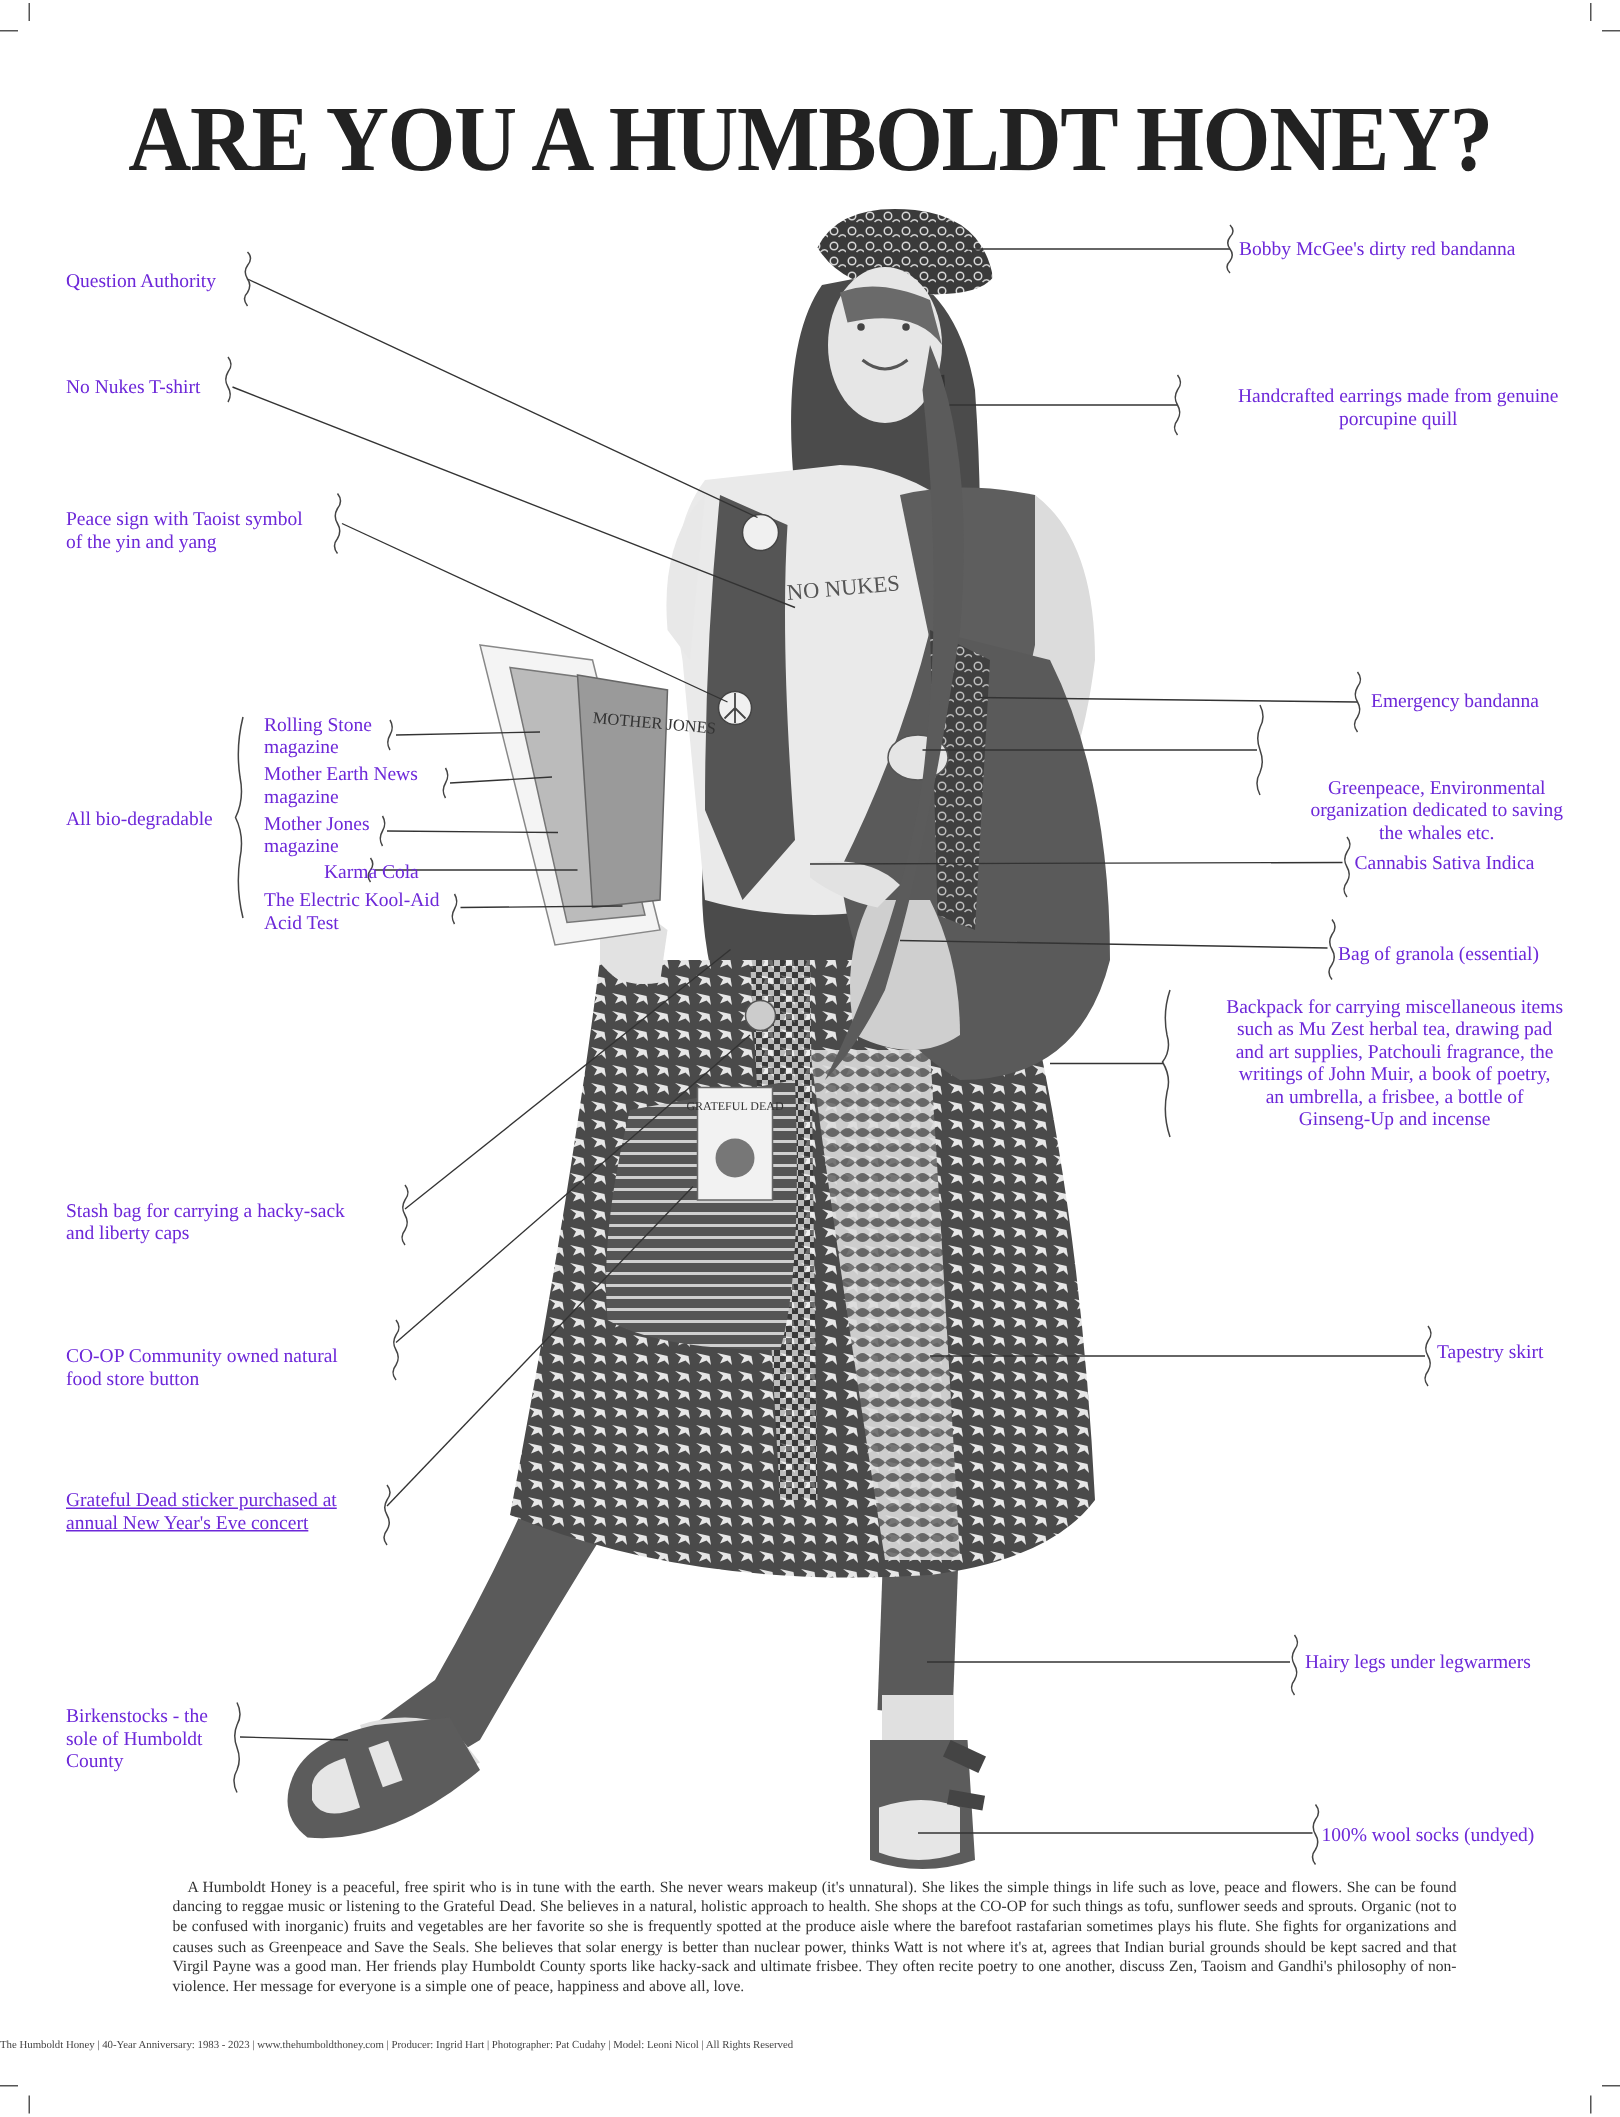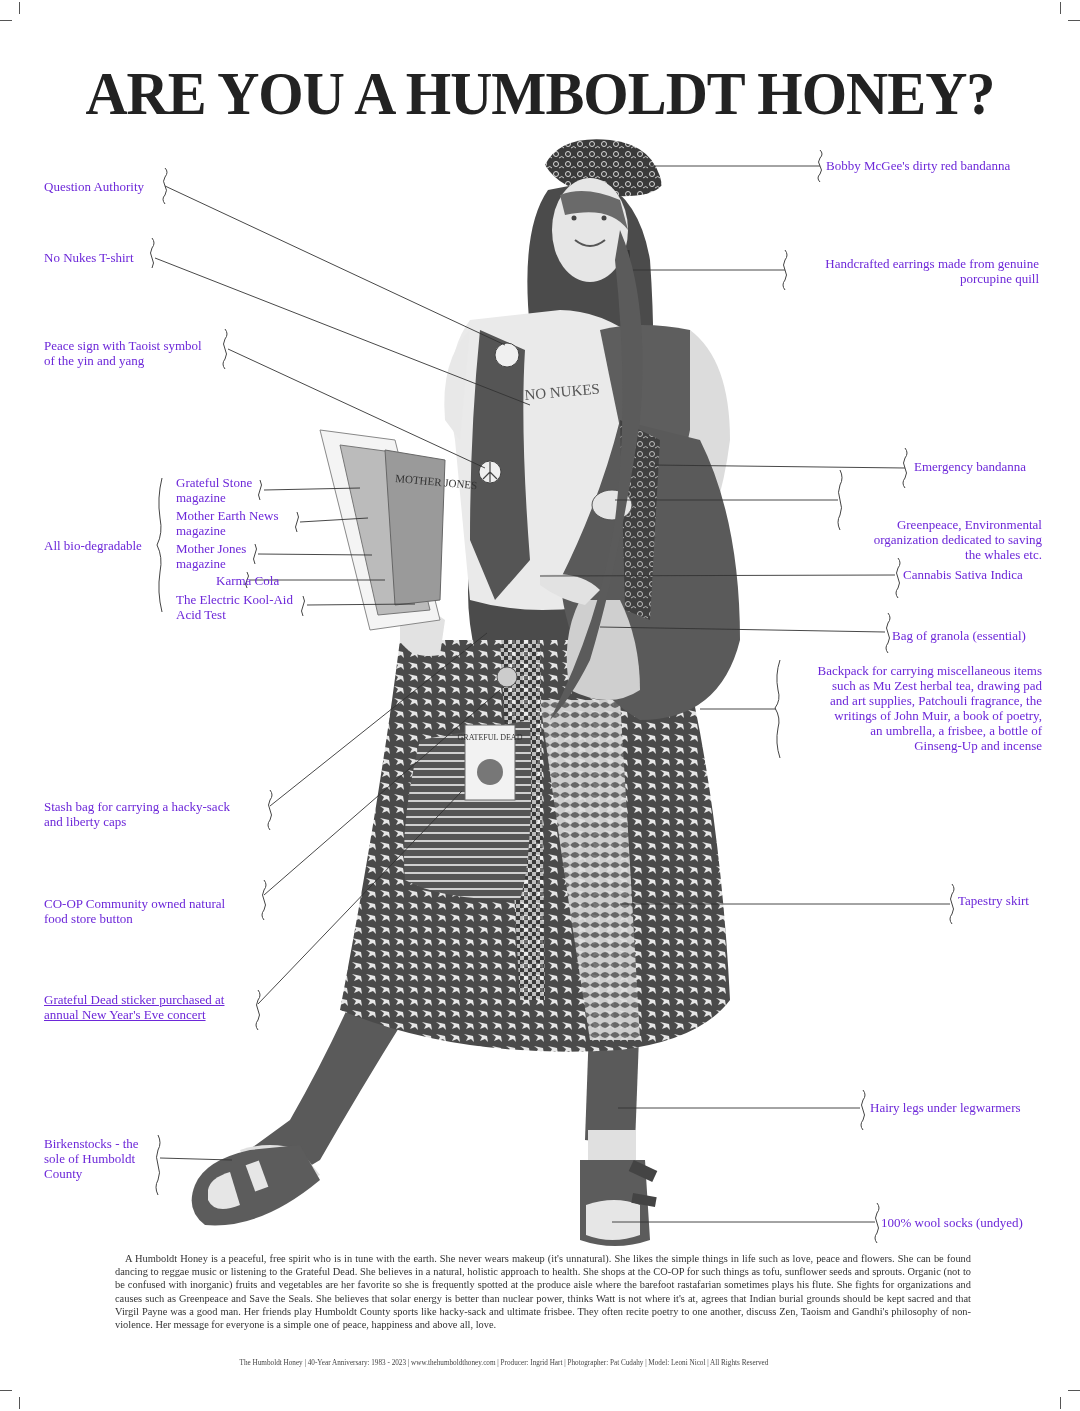--- a/index.html
+++ b/index.html
@@ -5,25 +5,25 @@
   html, body { margin: 0; padding: 0; background: #ffffff; }
   body { width: 1080px; height: 1411px; position: relative; overflow: hidden;
          font-family: "Liberation Serif", "DejaVu Serif", serif; color: #2a2a2a; }
   .crop { position: absolute; background: #555; }
   .title { position: absolute; left: 0; top: 58px; width: 1080px; text-align: center;
            font-family: "Liberation Serif", serif; font-weight: bold; font-size: 62px;
            letter-spacing: -1px; color: #222; transform: scaleX(0.94); transform-origin: center;
            line-height: 70px; }
   svg.art { position: absolute; left: 0; top: 0; }
   .lbl { position: absolute; font-size: 13px; line-height: 15px; color: #6d28d9; white-space: nowrap; }
-  .lbl.r { text-align: right; }
+  .lbl.r { text-align: center; }
   .lbl.l { text-align: left; }
   .para { position: absolute; left: 115px; top: 1252px; width: 856px; font-size: 10.4px; line-height: 13.2px;
           text-align: justify; text-indent: 10px; color: #333; font-family: "Liberation Serif", serif; }
-  .credits { position: absolute; left: 0; top: 1359px; width: 1008px; text-align: center;
+  .credits { position: absolute; left: 0; top: 1359px; width: 1008px; 
              font-size: 7.2px; color: #444; font-family: "Liberation Serif", serif; }
 </style>
 </head>
 <body>
 
 <div class="crop" style="left:19px;top:2px;width:1px;height:12px;"></div>
 <div class="crop" style="left:0px;top:20px;width:12px;height:1px;"></div>
 <div class="crop" style="left:1060px;top:2px;width:1px;height:12px;"></div>
 <div class="crop" style="left:1068px;top:20px;width:12px;height:1px;"></div>
 <div class="crop" style="left:19px;top:1397px;width:1px;height:12px;"></div>
@@ -187,21 +187,21 @@
 </div>
 <div class="lbl l" style="left:44px;top:338px;">
   <div>Peace sign with Taoist symbol</div>
   <div>of the yin and yang</div>
 </div>
 <div class="lbl l" style="left:44px;top:538px;">
   <span>All bio-degradable</span>
 </div>
 
 <div class="lbl l" style="left:176px;top:475px;">
-  <div>Grateful Stone</div>
+  <div>Rolling Stone</div>
   <div>magazine</div>
 </div>
 <div class="lbl l" style="left:176px;top:508px;">
   <div>Mother Earth News</div>
   <div>magazine</div>
 </div>
 <div class="lbl l" style="left:176px;top:541px;">
   <div>Mother Jones</div>
   <div>magazine</div>
 </div>

